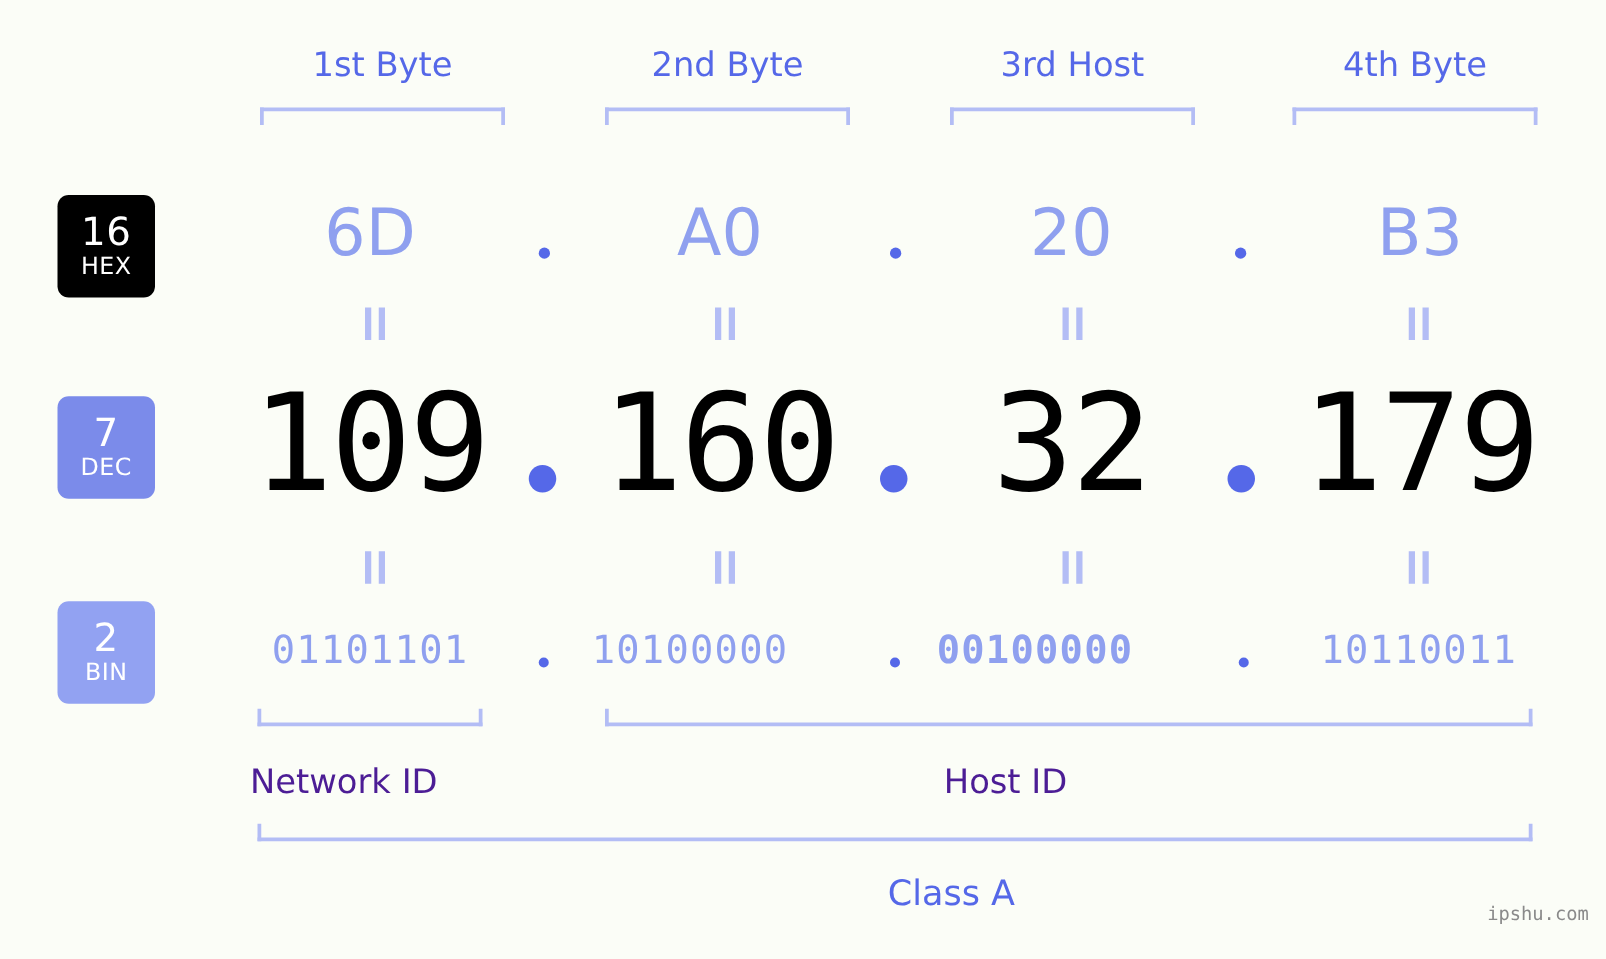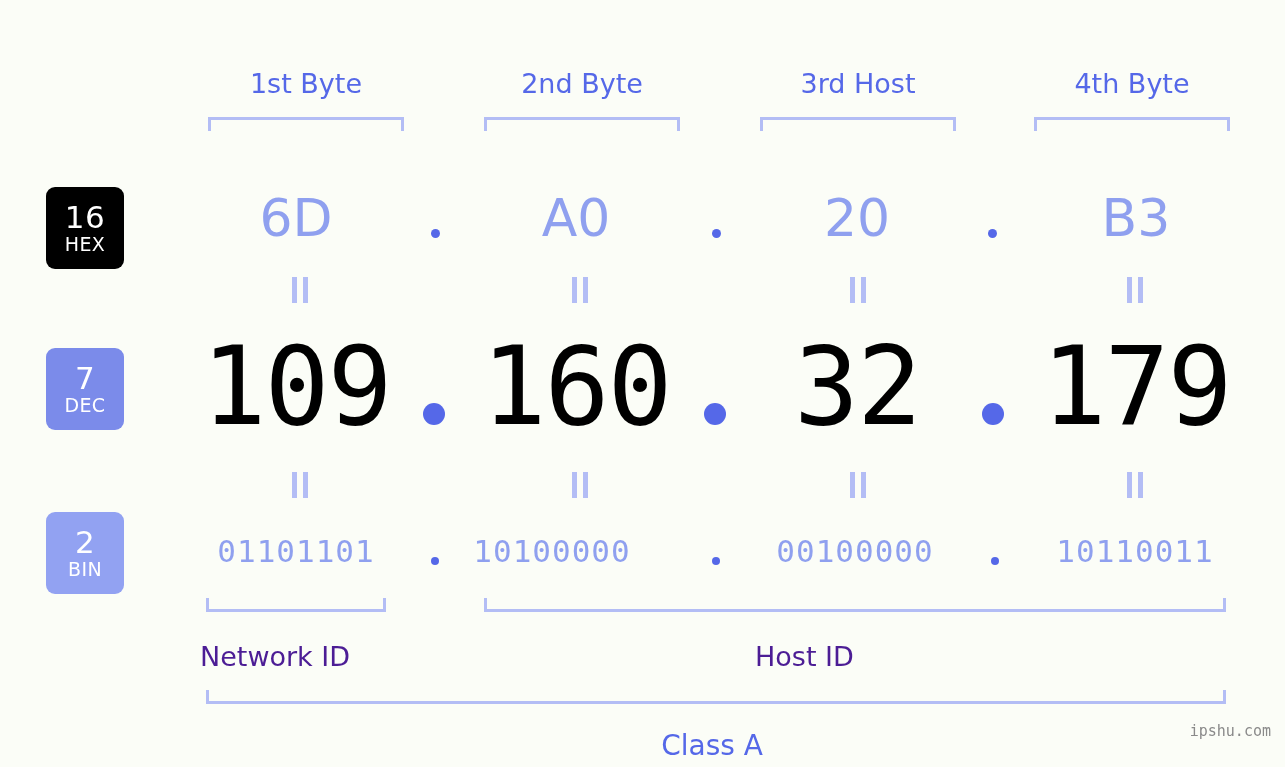--- a/index.html
+++ b/index.html
@@ -11,21 +11,20 @@
     height: 767px;
     background: #fbfdf7;
     font-family: "DejaVu Sans", sans-serif;
     overflow: hidden;
     position: relative;
   }
 
   .stage {
     position: absolute;
     inset: 0;
-    margin-top: 31px;
   }
 
   
   .byte-label {
     position: absolute;
     top: 33px;
     height: 40px;
     line-height: 40px;
     text-align: center;
     font-size: 27px;
@@ -154,21 +153,21 @@
     font-size: 27px;
     color: #4c1d95;
     white-space: nowrap;
   }
 
   .class-label {
     position: absolute;
     top: 694px;
     height: 42px;
     line-height: 42px;
-    text-align: center;
+    text-align: right;
     font-size: 28px;
     color: #5568e8;
     white-space: nowrap;
   }
 
   
   .watermark {
     position: absolute;
     right: 14px;
     bottom: 27px;
@@ -255,21 +254,21 @@
     </div>
   <div class="eqmark" style="left:1124px; top:441px;">
       <i></i>
       <i></i>
     </div>
 
   <div class="row-val bin-val" style="left:196px; width:200px;">01101101</div>
   <div class="dot dot-bin" style="left:431px;"></div>
   <div class="row-val bin-val" style="left:452px; width:200px;">10100000</div>
   <div class="dot dot-bin" style="left:712px;"></div>
-  <div class="row-val bin-val" style="left:755px; width:200px;">00100000</div>
+  <div class="row-val bin-val" style="left:728px; width:200px;font-weight:bold;">00100000</div>
   <div class="dot dot-bin" style="left:991px;"></div>
   <div class="row-val bin-val" style="left:1035px; width:200px;">10110011</div>
 
   <div class="bracket-up" style="left:206px; top:567px; width:180px;"></div>
   <div class="id-label" style="left:200px; width:200px;">Network ID</div>
 
   <div class="bracket-up" style="left:484px; top:567px; width:742px;"></div>
   <div class="id-label" style="left:755px; width:200px;">Host ID</div>
 
   <div class="bracket-up" style="left:206px; top:659px; width:1020px;"></div>

